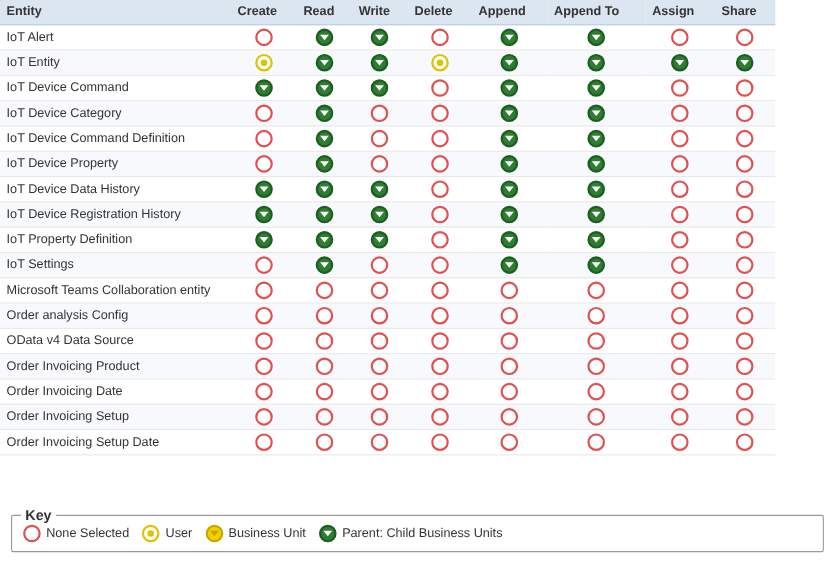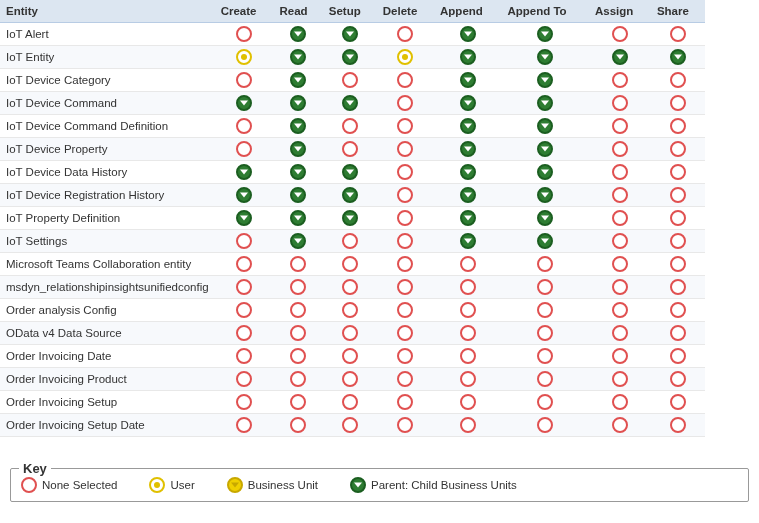--- a/index.html
+++ b/index.html
@@ -135,41 +135,41 @@
       top: -8px;
       left: 8px;
       background: #fff;
       padding: 0 4px;
       font-size: 13px;
       font-weight: 600;
     }
     .key-items {
       display: flex;
       align-items: flex-start;
-      gap: 32px;
+      gap: 12px;
       padding-top: 2px;
     }
     .key-item {
       display: flex;
       align-items: center;
       gap: 5px;
       font-size: 11.5px;
     }
   </style>
 </head>
 <body>
 
 <div class="table-container">
   <table>
     <thead>
       <tr>
       <th>Entity</th>
           <th>Create</th>
           <th>Read</th>
-          <th>Setup</th>
+          <th>Write</th>
           <th>Delete</th>
           <th>Append</th>
           <th>Append To</th>
           <th>Assign</th>
           <th>Share</th>
         </tr>
     </thead>
     <tbody id="table-body">
     <tr>
           <td>IoT Alert</td>
@@ -187,42 +187,42 @@
           <td><span class="circle user"></span></td>
           <td><span class="parent"></span></td>
           <td><span class="parent"></span></td>
           <td><span class="circle user"></span></td>
           <td><span class="parent"></span></td>
           <td><span class="parent"></span></td>
           <td><span class="parent"></span></td>
           <td><span class="parent"></span></td>
         </tr>
         <tr>
+          <td>IoT Device Command</td>
+          <td><span class="parent"></span></td>
+          <td><span class="parent"></span></td>
+          <td><span class="parent"></span></td>
+          <td><span class="circle none"></span></td>
+          <td><span class="parent"></span></td>
+          <td><span class="parent"></span></td>
+          <td><span class="circle none"></span></td>
+          <td><span class="circle none"></span></td>
+        </tr>
+        <tr>
           <td>IoT Device Category</td>
           <td><span class="circle none"></span></td>
           <td><span class="parent"></span></td>
           <td><span class="circle none"></span></td>
           <td><span class="circle none"></span></td>
           <td><span class="parent"></span></td>
           <td><span class="parent"></span></td>
           <td><span class="circle none"></span></td>
           <td><span class="circle none"></span></td>
         </tr>
         <tr>
-          <td>IoT Device Command</td>
-          <td><span class="parent"></span></td>
-          <td><span class="parent"></span></td>
-          <td><span class="parent"></span></td>
-          <td><span class="circle none"></span></td>
-          <td><span class="parent"></span></td>
-          <td><span class="parent"></span></td>
-          <td><span class="circle none"></span></td>
-          <td><span class="circle none"></span></td>
-        </tr>
-        <tr>
           <td>IoT Device Command Definition</td>
           <td><span class="circle none"></span></td>
           <td><span class="parent"></span></td>
           <td><span class="circle none"></span></td>
           <td><span class="circle none"></span></td>
           <td><span class="parent"></span></td>
           <td><span class="parent"></span></td>
           <td><span class="circle none"></span></td>
           <td><span class="circle none"></span></td>
         </tr>
@@ -286,31 +286,20 @@
           <td><span class="circle none"></span></td>
           <td><span class="circle none"></span></td>
           <td><span class="circle none"></span></td>
           <td><span class="circle none"></span></td>
           <td><span class="circle none"></span></td>
           <td><span class="circle none"></span></td>
           <td><span class="circle none"></span></td>
           <td><span class="circle none"></span></td>
         </tr>
         <tr>
-          <td>msdyn_relationshipinsightsunifiedconfig</td>
-          <td><span class="circle none"></span></td>
-          <td><span class="circle none"></span></td>
-          <td><span class="circle none"></span></td>
-          <td><span class="circle none"></span></td>
-          <td><span class="circle none"></span></td>
-          <td><span class="circle none"></span></td>
-          <td><span class="circle none"></span></td>
-          <td><span class="circle none"></span></td>
-        </tr>
-        <tr>
           <td>Order analysis Config</td>
           <td><span class="circle none"></span></td>
           <td><span class="circle none"></span></td>
           <td><span class="circle none"></span></td>
           <td><span class="circle none"></span></td>
           <td><span class="circle none"></span></td>
           <td><span class="circle none"></span></td>
           <td><span class="circle none"></span></td>
           <td><span class="circle none"></span></td>
         </tr>
@@ -319,32 +308,32 @@
           <td><span class="circle none"></span></td>
           <td><span class="circle none"></span></td>
           <td><span class="circle none"></span></td>
           <td><span class="circle none"></span></td>
           <td><span class="circle none"></span></td>
           <td><span class="circle none"></span></td>
           <td><span class="circle none"></span></td>
           <td><span class="circle none"></span></td>
         </tr>
         <tr>
+          <td>Order Invoicing Product</td>
+          <td><span class="circle none"></span></td>
+          <td><span class="circle none"></span></td>
+          <td><span class="circle none"></span></td>
+          <td><span class="circle none"></span></td>
+          <td><span class="circle none"></span></td>
+          <td><span class="circle none"></span></td>
+          <td><span class="circle none"></span></td>
+          <td><span class="circle none"></span></td>
+        </tr>
+        <tr>
           <td>Order Invoicing Date</td>
-          <td><span class="circle none"></span></td>
-          <td><span class="circle none"></span></td>
-          <td><span class="circle none"></span></td>
-          <td><span class="circle none"></span></td>
-          <td><span class="circle none"></span></td>
-          <td><span class="circle none"></span></td>
-          <td><span class="circle none"></span></td>
-          <td><span class="circle none"></span></td>
-        </tr>
-        <tr>
-          <td>Order Invoicing Product</td>
           <td><span class="circle none"></span></td>
           <td><span class="circle none"></span></td>
           <td><span class="circle none"></span></td>
           <td><span class="circle none"></span></td>
           <td><span class="circle none"></span></td>
           <td><span class="circle none"></span></td>
           <td><span class="circle none"></span></td>
           <td><span class="circle none"></span></td>
         </tr>
         <tr>

